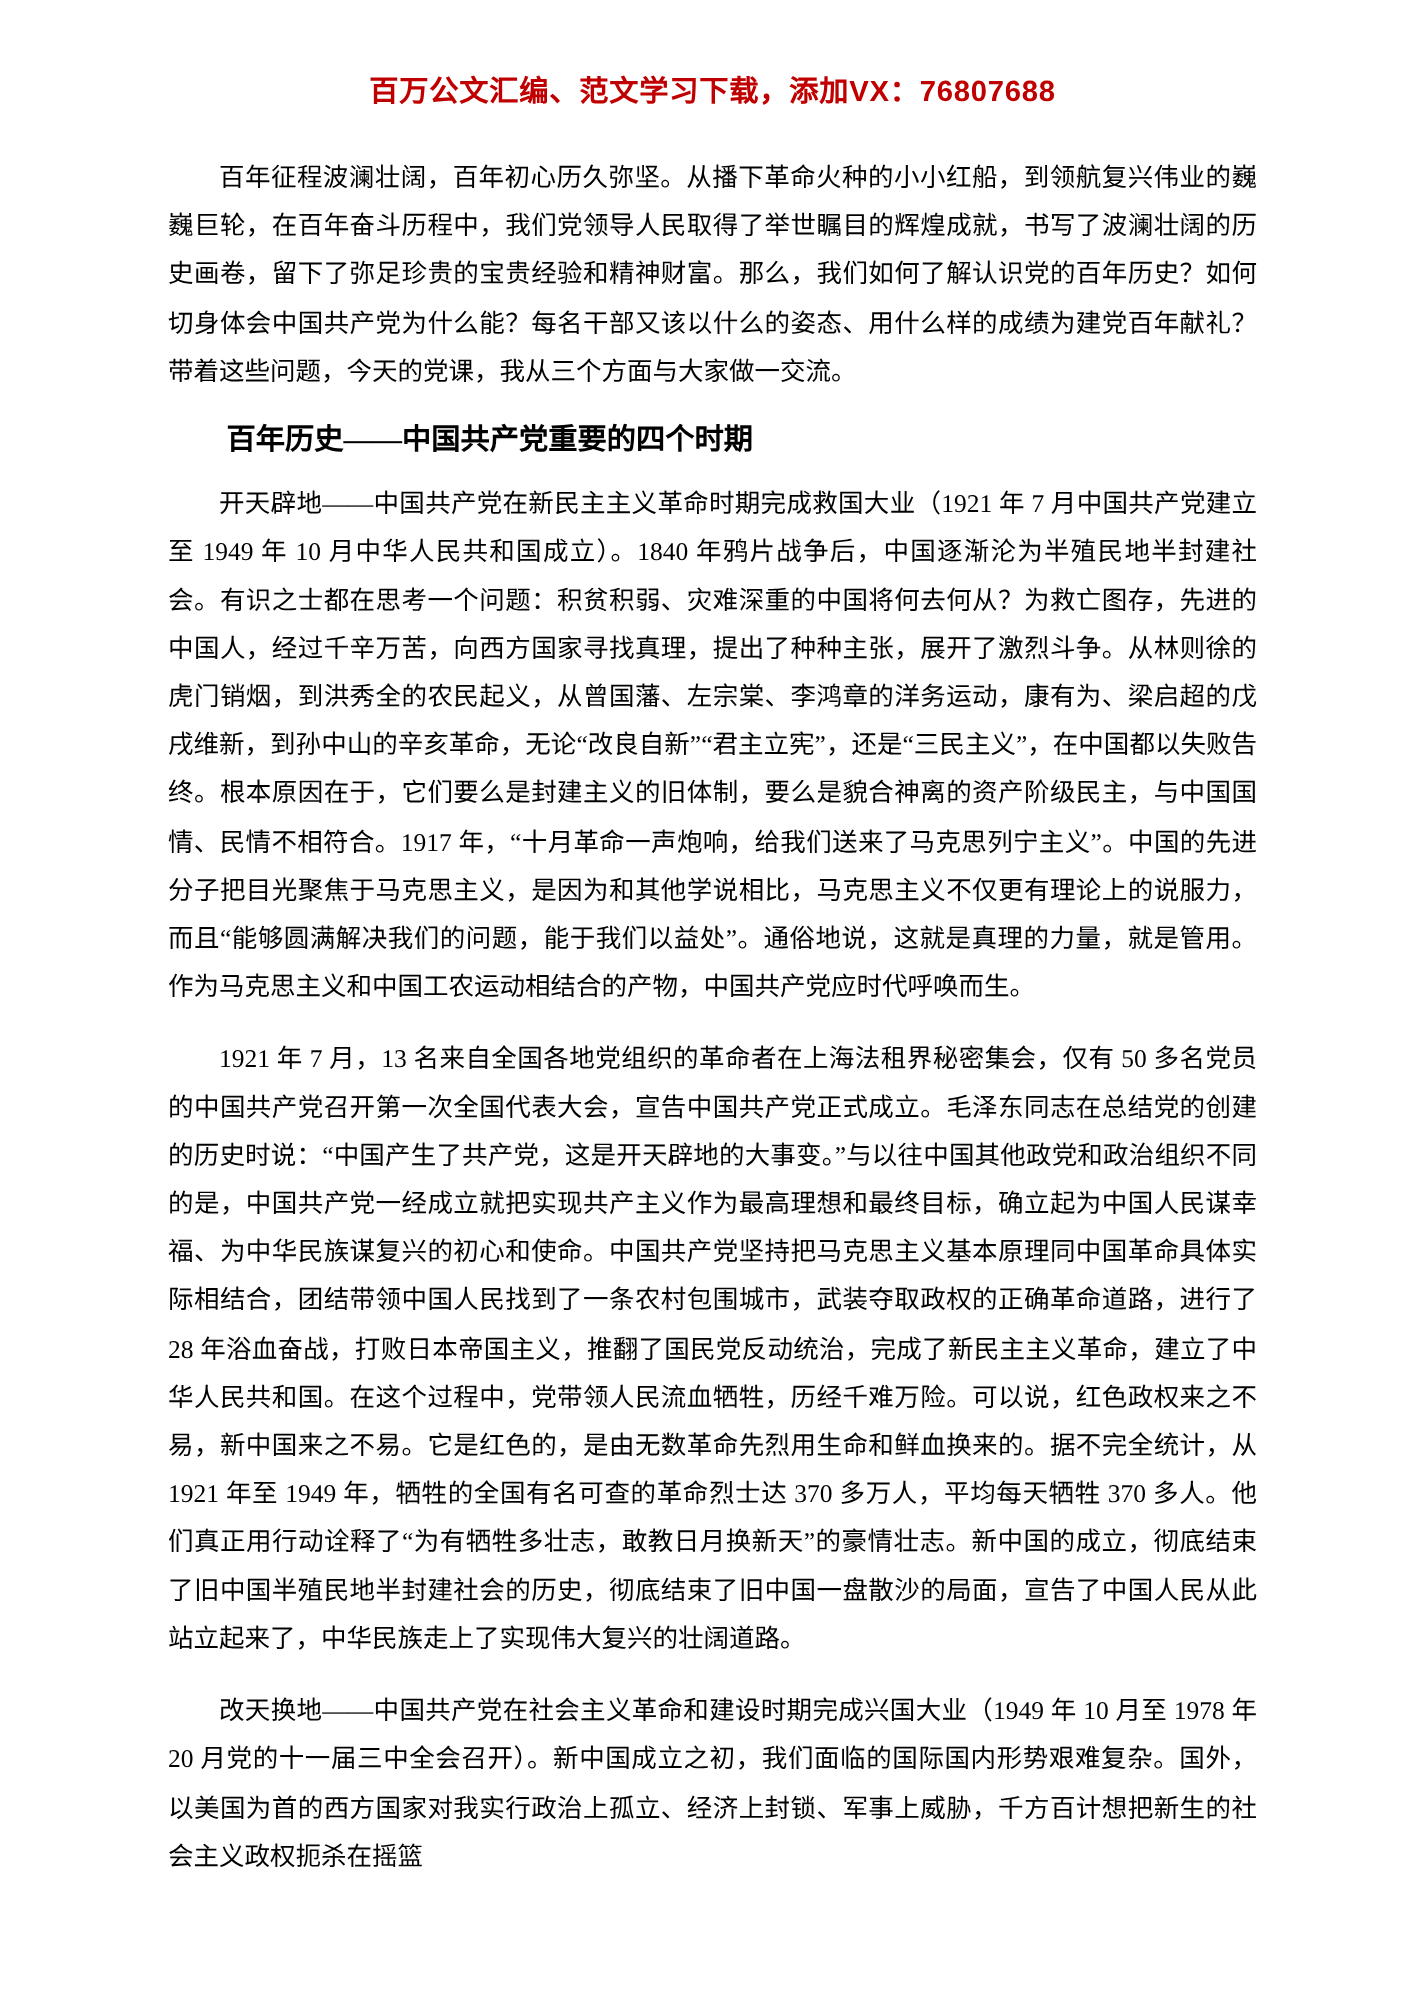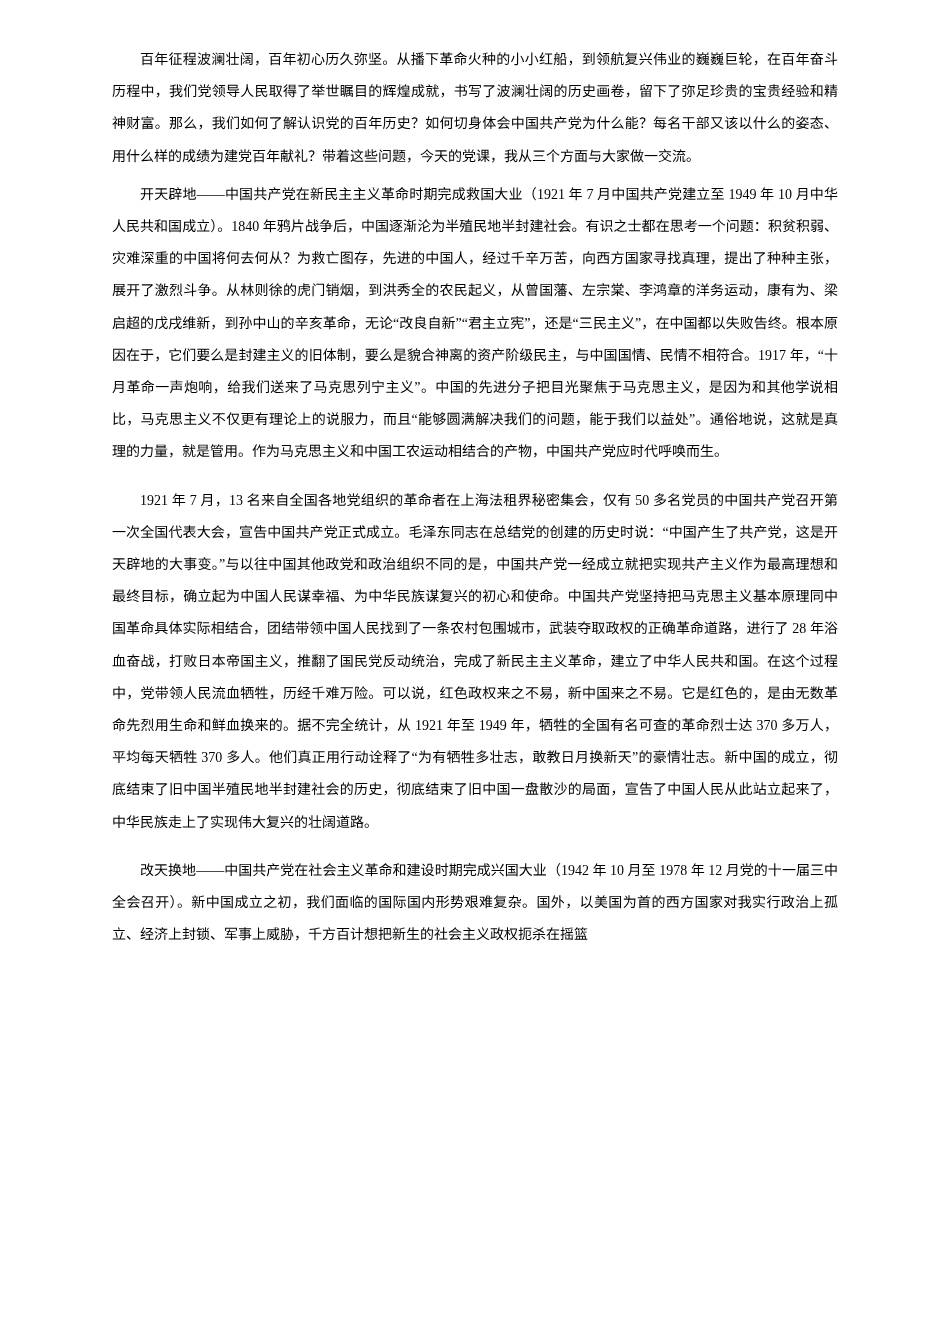--- a/index.html
+++ b/index.html
@@ -25,21 +25,21 @@
     text-align: center;
     color: #c00000;
     font-weight: bold;
     font-size: 19.5px;
     letter-spacing: 0.5px;
     margin: 0 0 30px 0;
     font-family: "Liberation Sans", "DejaVu Sans", sans-serif;
   }
   p {
     margin: 0 0 2px 0;
-    font-size: 14px;
+    font-size: 17px;
     line-height: 32.2px;
     text-align: justify;
     text-justify: inter-ideograph;
     text-indent: 2em;
   }
   p.body {
     margin-bottom: 6px;
   }
   .heading {
     font-weight: bold;
@@ -51,27 +51,29 @@
   .sub-lead {
     font-weight: normal;
   }
   .spacer-sm { height: 10px; }
 </style>
 </head>
 <body>
 
 <div class="page">
 
+  <div class="banner">百万公文汇编、范文学习下载，添加VX：76807688</div>
 
   <p class="body">百年征程波澜壮阔，百年初心历久弥坚。从播下革命火种的小小红船，到领航复兴伟业的巍巍巨轮，在百年奋斗历程中，我们党领导人民取得了举世瞩目的辉煌成就，书写了波澜壮阔的历史画卷，留下了弥足珍贵的宝贵经验和精神财富。那么，我们如何了解认识党的百年历史？如何切身体会中国共产党为什么能？每名干部又该以什么的姿态、用什么样的成绩为建党百年献礼？带着这些问题，今天的党课，我从三个方面与大家做一交流。</p>
 
+  <div class="heading">百年历史——中国共产党重要的四个时期</div>
 
   <p class="body"><span class="sub-lead">开天辟地——中国共产党在新民主主义革命时期完成救国大业（1921 年 7 月中国共产党建立至 1949 年 10 月中华人民共和国成立）。</span><span>1840 年鸦片战争后，中国逐渐沦为半殖民地半封建社会。有识之士都在思考一个问题：积贫积弱、灾难深重的中国将何去何从？为救亡图存，先进的中国人，经过千辛万苦，向西方国家寻找真理，提出了种种主张，展开了激烈斗争。从林则徐的虎门销烟，到洪秀全的农民起义，从曾国藩、左宗棠、李鸿章的洋务运动，康有为、梁启超的戊戌维新，到孙中山的辛亥革命，无论“改良自新”“君主立宪”，还是“三民主义”，在中国都以失败告终。根本原因在于，它们要么是封建主义的旧体制，要么是貌合神离的资产阶级民主，与中国国情、民情不相符合。1917 年，“十月革命一声炮响，给我们送来了马克思列宁主义”。中国的先进分子把目光聚焦于马克思主义，是因为和其他学说相比，马克思主义不仅更有理论上的说服力，而且“能够圆满解决我们的问题，能于我们以益处”。通俗地说，这就是真理的力量，就是管用。作为马克思主义和中国工农运动相结合的产物，中国共产党应时代呼唤而生。</span></p>
 
   <div class="spacer-sm"></div>
 
   <p class="body">1921 年 7 月，13 名来自全国各地党组织的革命者在上海法租界秘密集会，仅有 50 多名党员的中国共产党召开第一次全国代表大会，宣告中国共产党正式成立。毛泽东同志在总结党的创建的历史时说：“中国产生了共产党，这是开天辟地的大事变。”与以往中国其他政党和政治组织不同的是，中国共产党一经成立就把实现共产主义作为最高理想和最终目标，确立起为中国人民谋幸福、为中华民族谋复兴的初心和使命。中国共产党坚持把马克思主义基本原理同中国革命具体实际相结合，团结带领中国人民找到了一条农村包围城市，武装夺取政权的正确革命道路，进行了 28 年浴血奋战，打败日本帝国主义，推翻了国民党反动统治，完成了新民主主义革命，建立了中华人民共和国。在这个过程中，党带领人民流血牺牲，历经千难万险。可以说，红色政权来之不易，新中国来之不易。它是红色的，是由无数革命先烈用生命和鲜血换来的。据不完全统计，从 1921 年至 1949 年，牺牲的全国有名可查的革命烈士达 370 多万人，平均每天牺牲 370 多人。他们真正用行动诠释了“为有牺牲多壮志，敢教日月换新天”的豪情壮志。新中国的成立，彻底结束了旧中国半殖民地半封建社会的历史，彻底结束了旧中国一盘散沙的局面，宣告了中国人民从此站立起来了，中华民族走上了实现伟大复兴的壮阔道路。</p>
 
   <div class="spacer-sm"></div>
 
-  <p class="body"><span class="sub-lead">改天换地——中国共产党在社会主义革命和建设时期完成兴国大业（1942 年 10 月至 1978 年 12 月党的十一届三中全会召开）。</span><span>新中国成立之初，我们面临的国际国内形势艰难复杂。国外，以美国为首的西方国家对我实行政治上孤立、经济上封锁、军事上威胁，千方百计想把新生的社会主义政权扼杀在摇篮</span></p>
+  <p class="body"><span class="sub-lead">改天换地——中国共产党在社会主义革命和建设时期完成兴国大业（1949 年 10 月至 1978 年 20 月党的十一届三中全会召开）。</span><span>新中国成立之初，我们面临的国际国内形势艰难复杂。国外，以美国为首的西方国家对我实行政治上孤立、经济上封锁、军事上威胁，千方百计想把新生的社会主义政权扼杀在摇篮</span></p>
 
 </div>
 
 </body></html>

